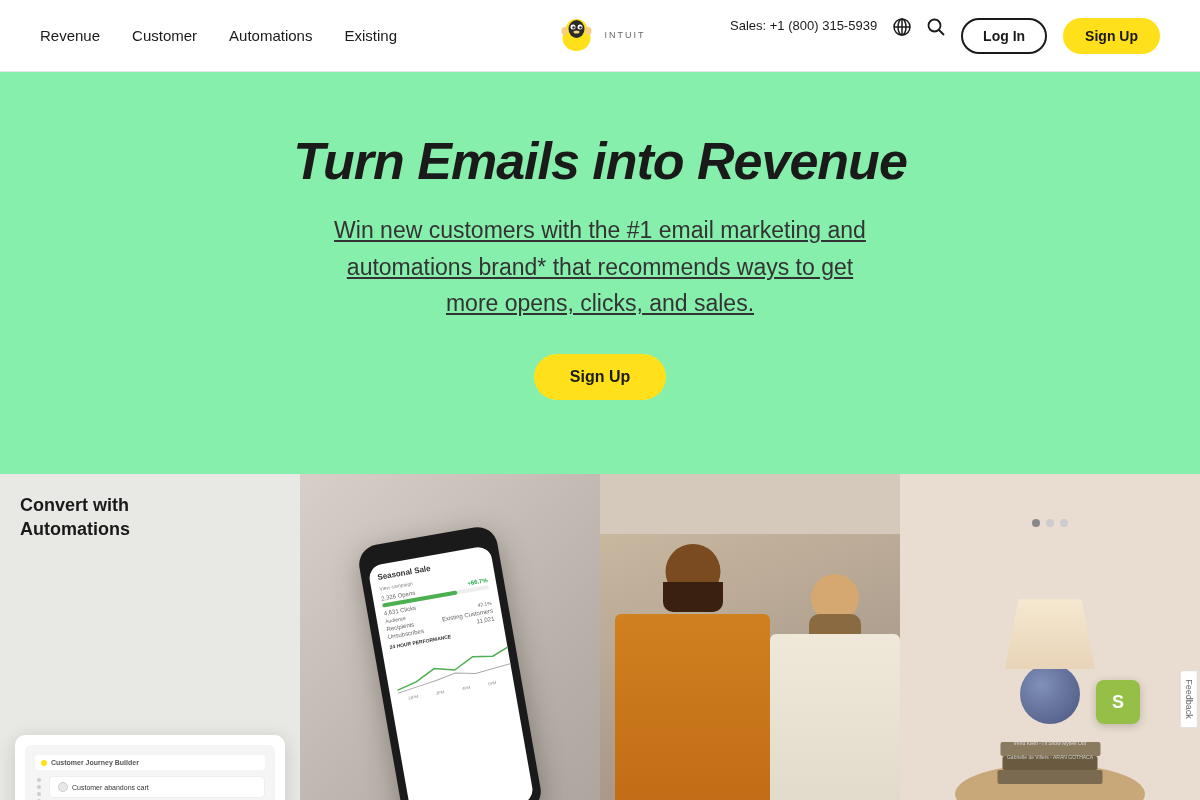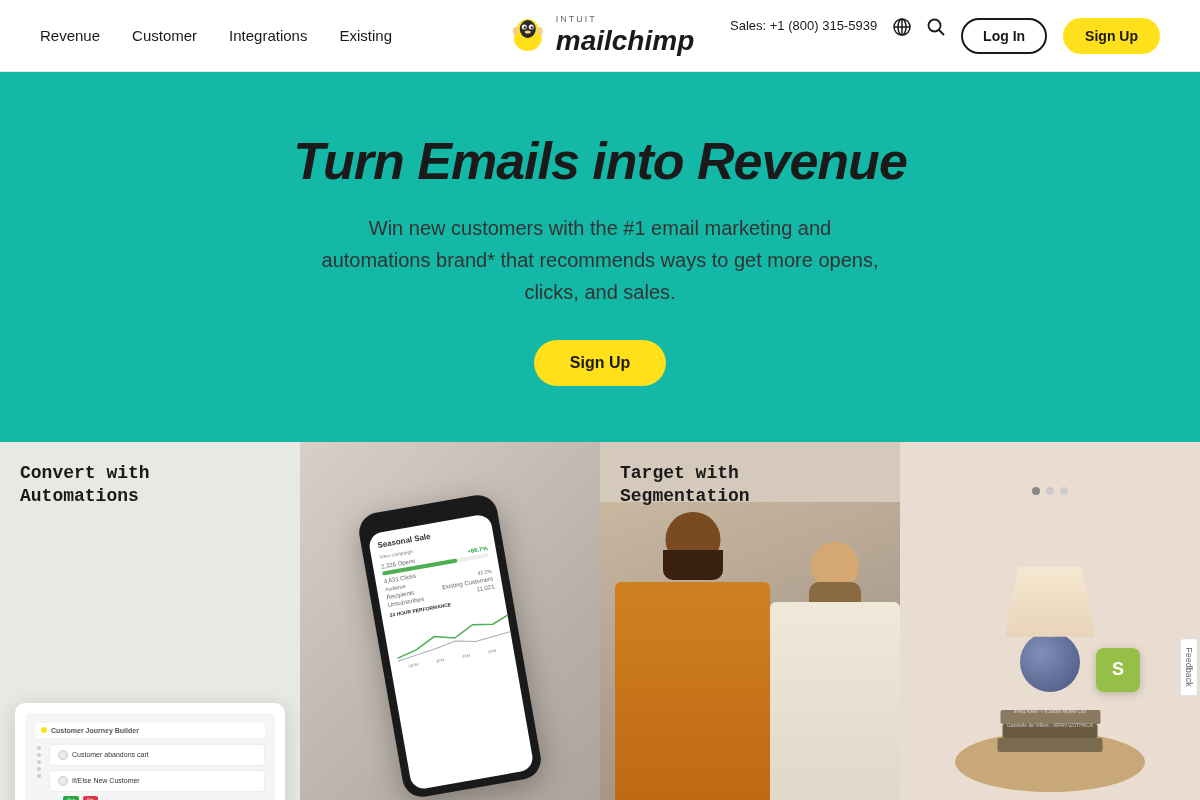--- a/index.html
+++ b/index.html
@@ -81,38 +81,39 @@
       background: #ffe01b;
       font-size: 14px;
       font-weight: 700;
       cursor: pointer;
       color: #1a1a1a;
     }
 
     
     .hero {
       text-align: center;
-      padding: 60px 40px 56px;
-      background: #14b8a6;
+      padding: 60px 40px 74px;
+      background: #86efac;
     }
     .hero-title {
       font-size: 52px;
       font-weight: 800;
       color: #1a1a1a;
       line-height: 1.15;
       margin-bottom: 20px;
       letter-spacing: -1px;
       font-style: italic;
     }
     .hero-subtitle {
-      font-size: 20px;
+      font-size: 23px;
       color: #333;
       line-height: 1.6;
       max-width: 560px;
       margin: 0 auto 32px;
+      text-decoration: underline;
     }
     .btn-signup-hero {
       display: inline-block;
       padding: 14px 36px;
       background: #ffe01b;
       border: none;
       border-radius: 40px;
       font-size: 16px;
       font-weight: 700;
       cursor: pointer;
@@ -137,21 +138,20 @@
     .panel-title {
       position: absolute;
       top: 20px;
       left: 20px;
       font-size: 18px;
       font-weight: 700;
       color: #1a1a1a;
       z-index: 5;
       line-height: 1.3;
       max-width: 220px;
-      font-family: Liberation Mono, monospace;
     }
 
     
     .panel-1 {
       background: #e8e8e4;
     }
     .panel-1-img {
       position: absolute;
       bottom: 0;
       left: 0;
@@ -471,41 +471,40 @@
       margin-bottom: 1px;
     }
   </style>
 </head>
 <body>
 
 <header class="header">
   <nav class="header-left">
     <a class="nav-item">Revenue</a>
     <a class="nav-item">Customer</a>
-    <a class="nav-item">Integrations</a>
+    <a class="nav-item">Automations</a>
     <a class="nav-item">Existing</a>
   </nav>
 
   <div class="logo-area">
     <svg class="logo-monkey" viewBox="0 0 44 44" fill="none" xmlns="http://www.w3.org/2000/svg">
       <ellipse cx="22" cy="24" rx="14" ry="13" fill="#FFE01B"></ellipse>
       <circle cx="22" cy="16" r="11" fill="#FFE01B"></circle>
       <ellipse cx="22" cy="15" rx="8" ry="9" fill="#2A2A2A"></ellipse>
       <circle cx="18.5" cy="13" r="2.5" fill="white"></circle>
       <circle cx="25.5" cy="13" r="2.5" fill="white"></circle>
       <circle cx="19" cy="13.5" r="1.2" fill="#2A2A2A"></circle>
       <circle cx="26" cy="13.5" r="1.2" fill="#2A2A2A"></circle>
       <ellipse cx="10" cy="17" rx="3" ry="4" fill="#f5d080"></ellipse>
       <ellipse cx="34" cy="17" rx="3" ry="4" fill="#f5d080"></ellipse>
       <ellipse cx="22" cy="18" rx="3" ry="1.5" fill="#f5d080"></ellipse>
       <path d="M19 21 Q22 23 25 21" stroke="#2A2A2A" stroke-width="1" fill="none" stroke-linecap="round"></path>
     </svg>
     <div>
       <span class="intuit-text">intuit</span>
-      <span class="logo-text">mailchimp</span>
     </div>
   </div>
 
   <div class="header-right">
     <span class="sales-text">Sales: +1 (800) 315-5939</span>
     <div class="icon-btn">
       <svg width="18" height="18" viewBox="0 0 18 18" fill="none">
           <circle cx="9" cy="9" r="8" stroke="#1a1a1a" stroke-width="1.5"></circle>
           <ellipse cx="9" cy="9" rx="4" ry="8" stroke="#1a1a1a" stroke-width="1.5"></ellipse>
           <line x1="1" y1="9" x2="17" y2="9" stroke="#1a1a1a" stroke-width="1.5"></line>
@@ -621,21 +620,20 @@
               <span>2PM</span>
               <span>4PM</span>
               <span>6PM</span>
           </div>
         </div>
       </div>
     </div>
   </div>
 
   <div class="feature-panel panel-3">
-    <span class="panel-title">Target with Segmentation</span>
     <div class="people-bg"></div>
 
     <div class="person-a">
       <div class="person-a-head"></div>
 
       <div style="position:absolute; top:38px; left:50%; transform:translateX(-50%); width:60px; height:30px; background:#3a2010; border-radius:0 0 10px 10px;"></div>
       <div class="person-a-body" style="top:70px; height:calc(100% - 70px); background: linear-gradient(to bottom, #d08020, #b86010);"></div>
     </div>
 
     <div class="person-b">

